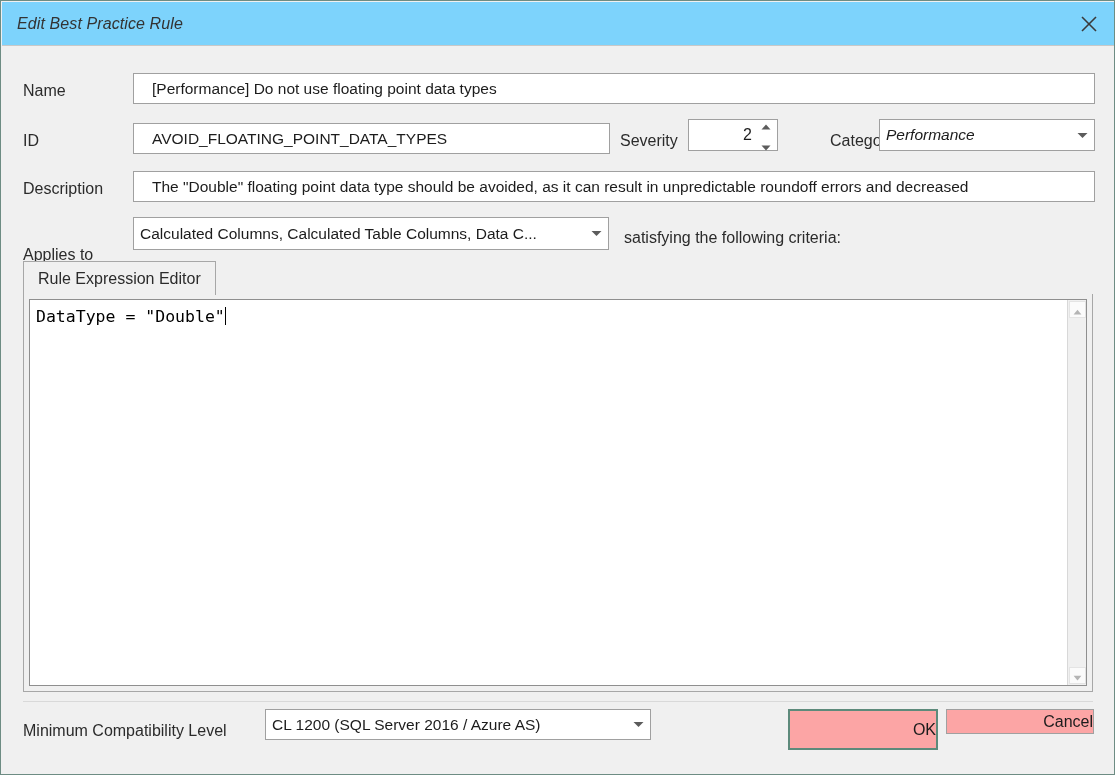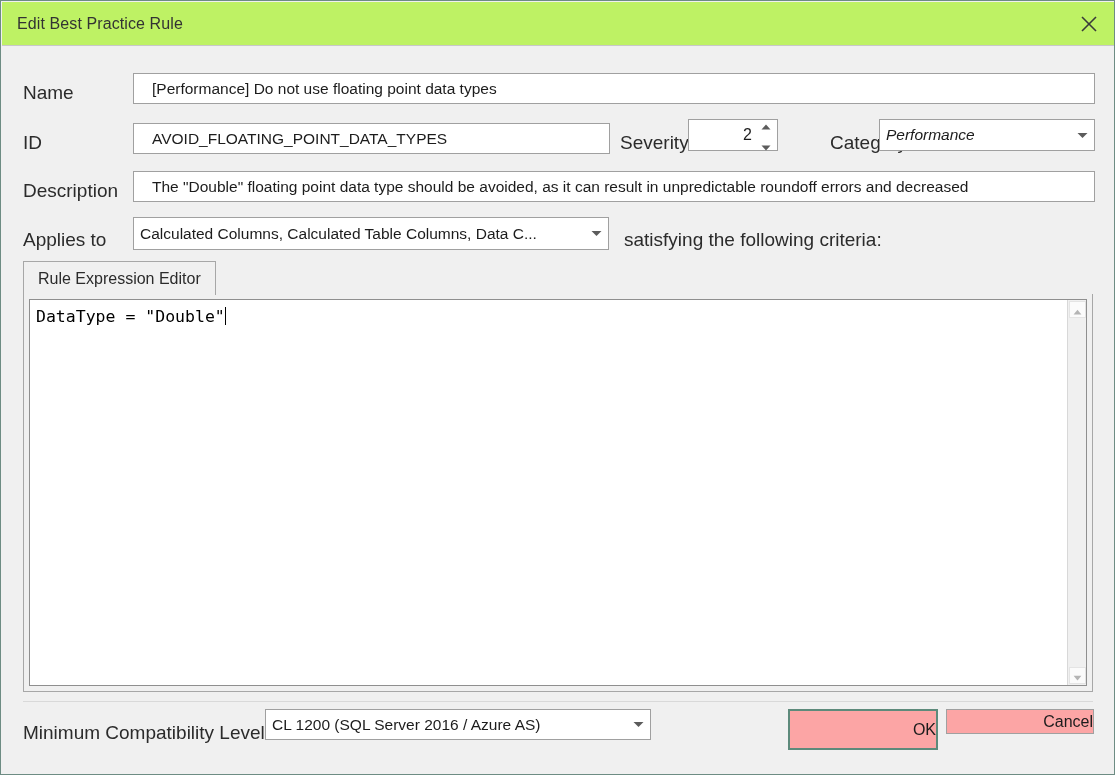--- a/index.html
+++ b/index.html
@@ -19,23 +19,24 @@
     border: 1px solid #6d8c83;
     overflow: hidden;
   }
   
   .titlebar {
     position: absolute;
     left: 1px;
     top: 1px;
     width: 1113px;
     height: 44px;
-    background: #bef264;
+    background: #7dd3fc;
     border-bottom: 1px solid #c8c8c8;
     box-sizing: border-box;
+    font-style: italic;
   }
   .title-text {
     position: absolute;
     left: 15px;
     top: 13px;
     font-size: 16px;
     color: #333333;
     letter-spacing: 0.1px;
     white-space: nowrap;
   }
@@ -56,21 +57,21 @@
   .form {
     position: absolute;
     left: 1px;
     top: 45px;
     width: 1113px;
     height: 729px;
     background: #f0f0f0;
   }
   .lbl {
     position: absolute;
-    font-size: 19px;
+    font-size: 16px;
     color: #2b2b2b;
     white-space: nowrap;
   }
   .textbox {
     position: absolute;
     box-sizing: border-box;
     background: #ffffff;
     border: 1px solid #a0a0a0;
     font-size: 15.5px;
     color: #1c1c1c;
@@ -312,21 +313,21 @@
             <polygon points="0.5,1 10.5,1 5.5,6" fill="#5c5c5c"></polygon>
           </svg>
       </span>
     </div>
 
     <div class="lbl" style="left:21px; top:134px;">Description</div>
     <div class="textbox" style="left:131px; top:125px; width:962px; height:31px;">
       <span>The "Double" floating point data type should be avoided, as it can result in unpredictable roundoff errors and decreased</span>
     </div>
 
-    <div class="lbl" style="left:21px; top:183px;">Applies to</div>
+    <div class="lbl" style="left:21px; top:200px;">Applies to</div>
     <div class="combo" style="left:131px; top:171px; width:476px; height:33px;">
       <span class="combo-text">Calculated Columns, Calculated Table Columns, Data C...</span>
       <span class="combo-arrow">
         <svg width="11" height="7" viewBox="0 0 11 7">
             <polygon points="0.5,1 10.5,1 5.5,6" fill="#5c5c5c"></polygon>
           </svg>
       </span>
     </div>
     <div class="lbl" style="left:622px; top:183px;">satisfying the following criteria:</div>
   </div>

